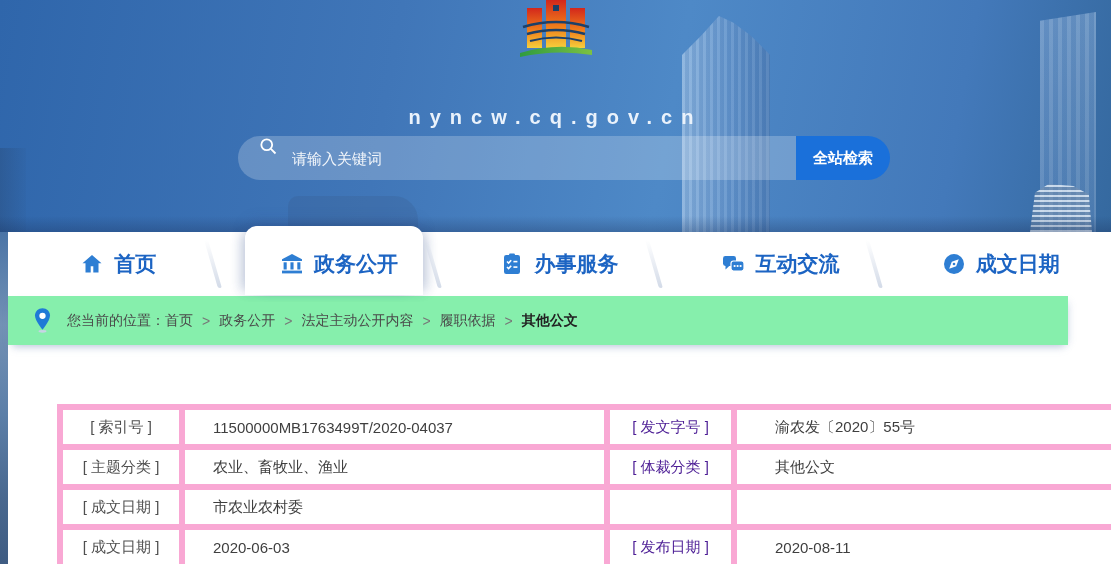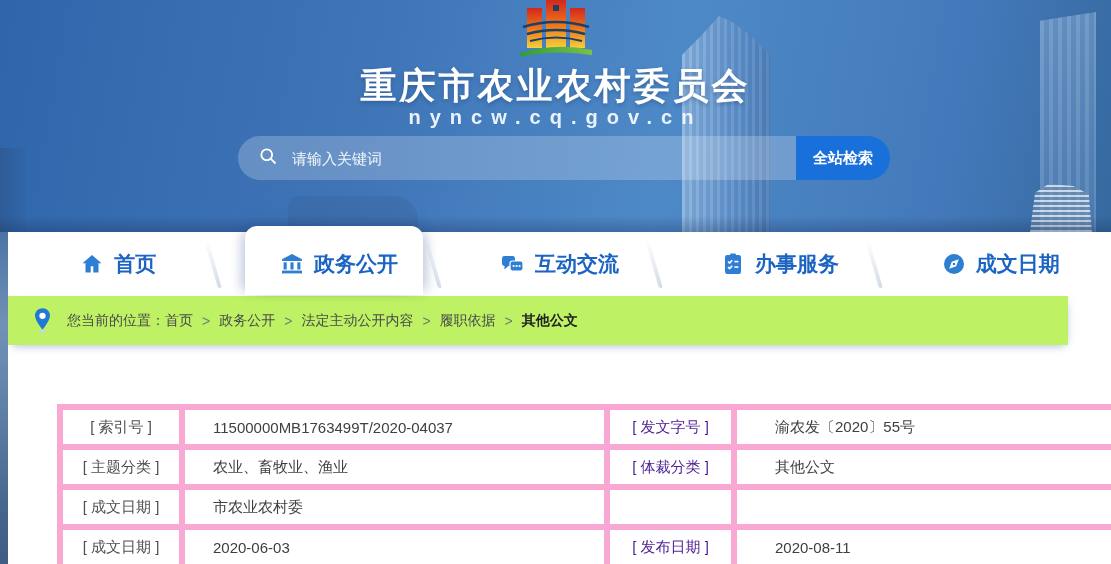--- a/index.html
+++ b/index.html
@@ -58,21 +58,21 @@
     text-shadow:0 2px 4px rgba(20,50,100,.35);
   }
   .site-url{
     position:absolute;left:0;top:106px;width:1111px;text-align:center;
     color:#eaf2fb;font-size:20px;letter-spacing:9px;font-weight:600;
   }
   .search-row{
     position:absolute;left:238px;top:136px;width:652px;height:44px;display:flex;
   }
   .search-box{
-    flex:1;display:flex;align-items:center;gap:12px;
+    flex:1;display:flex;gap:12px;
     background:rgba(255,255,255,.22);border-radius:22px 0 0 22px;padding-left:20px;
   }
   .search-box input{
     flex:1;background:transparent;border:none;outline:none;
     color:#ffffff;font-size:15px;font-family:inherit;
   }
   .search-box input::placeholder{color:rgba(255,255,255,.92);}
   .search-btn{
     width:94px;border:none;cursor:pointer;
     background:#1a70da;color:#ffffff;font-size:15px;font-weight:700;
@@ -97,21 +97,21 @@
   }
   .tab.active::before{
     content:"";position:absolute;left:16px;right:26px;top:-6px;bottom:0;
     background:#ffffff;border-radius:12px 12px 0 0;
     box-shadow:0 -6px 14px rgba(50,80,140,.18),10px 2px 12px -6px rgba(50,80,140,.20),-10px 2px 12px -6px rgba(50,80,140,.20);
     z-index:1;
   }
   
   .crumb-card{
     position:absolute;left:8px;top:296px;width:1060px;height:49px;
-    background:#bef264;display:flex;align-items:center;padding-left:24px;box-sizing:border-box;
+    background:#86efac;display:flex;align-items:center;padding-left:24px;box-sizing:border-box;
     box-shadow:0 6px 8px -4px rgba(120,145,185,.40),4px 2px 8px -4px rgba(120,145,185,.30);
   }
   .crumb-card .pin{margin-right:14px;display:flex;}
   .crumb-text{font-size:14px;color:#4a4a4a;display:flex;align-items:center;}
   .crumb-text .sep{margin:0 9px;color:#777;}
   .crumb{color:#4a4a4a;cursor:pointer;}
   .crumb.last{font-weight:700;color:#222;cursor:default;}
   
   .meta-table{
     position:absolute;left:57px;top:404px;width:1011px;
@@ -152,21 +152,20 @@
       <rect x="32" y="0" width="20" height="48" fill="url(#lgRed)"></rect>
       <rect x="56" y="8" width="15" height="40" fill="url(#lgRed)"></rect>
       <rect x="39" y="5" width="6" height="6" fill="#1d4068"></rect>
       <path d="M9 27 Q42 17 75 27" stroke="#1d4068" stroke-width="2.6" fill="none"></path>
       <path d="M13 34 Q42 26 71 34" stroke="#1d4068" stroke-width="2.4" fill="none"></path>
       <path d="M16 41 Q42 34 68 41" stroke="#1d4068" stroke-width="2.2" fill="none"></path>
       <path d="M6 53 Q42 42 78 50 L78 55 Q42 49 6 57 Z" fill="url(#lgGreen)"></path>
     </svg>
   </div>
 
-  <div class="site-title">重庆市农业农村委员会</div>
   <div class="site-url">nyncw.cq.gov.cn</div>
 
   <div class="search-row">
     <div class="search-box">
       <span>
         <svg width="20" height="20" viewBox="0 0 24 24" fill="none" stroke="#ffffff" stroke-width="2.2">
           <circle cx="10.5" cy="10.5" r="6.5"></circle>
             <line x1="15.5" y1="15.5" x2="21" y2="21"></line>
         </svg>
       </span>
@@ -196,44 +195,44 @@
         <rect x="10.45" y="10.3" width="3.1" height="7.2"></rect>
         <rect x="17.3" y="10.3" width="3.1" height="7.2"></rect>
         <rect x="2" y="18.6" width="20" height="2.8"></rect>
       </svg>
     </span>
     <span class="tlabel">政务公开</span>
   </div>
 
   <div class="tab">
     <span class="ticon">
+      <svg width="24" height="24" viewBox="0 0 24 24">
+        <rect x="4" y="3" width="16" height="19" rx="2.2" fill="#2e7ed3"></rect>
+        <rect x="9" y="1.6" width="6" height="3.4" rx="1.2" fill="#2e7ed3"></rect>
+        <path d="M7 9.5l1.6 1.6 2.6-2.8" stroke="#fff" stroke-width="1.6" fill="none"></path>
+        <line x1="13.4" y1="9.6" x2="17.4" y2="9.6" stroke="#fff" stroke-width="1.6"></line>
+        <path d="M7 15l1.6 1.6 2.6-2.8" stroke="#fff" stroke-width="1.6" fill="none"></path>
+        <line x1="13.4" y1="15.1" x2="17.4" y2="15.1" stroke="#fff" stroke-width="1.6"></line>
+      </svg>
+    </span>
+    <span class="tlabel">办事服务</span>
+  </div>
+
+  <div class="tab">
+    <span class="ticon">
       <svg width="25" height="24" viewBox="0 0 25 24">
         <rect x="2" y="4" width="13" height="10" rx="2.4" fill="#2e7ed3"></rect>
         <path d="M4.5 14l0 3.4 3.8-3.4z" fill="#2e7ed3"></path>
         <rect x="10" y="9" width="13" height="10" rx="2.4" fill="#2e7ed3" stroke="#fff" stroke-width="1.2"></rect>
         <circle cx="13.6" cy="14" r="1.1" fill="#fff"></circle>
         <circle cx="16.6" cy="14" r="1.1" fill="#fff"></circle>
         <circle cx="19.6" cy="14" r="1.1" fill="#fff"></circle>
       </svg>
     </span>
     <span class="tlabel">互动交流</span>
-  </div>
-
-  <div class="tab">
-    <span class="ticon">
-      <svg width="24" height="24" viewBox="0 0 24 24">
-        <rect x="4" y="3" width="16" height="19" rx="2.2" fill="#2e7ed3"></rect>
-        <rect x="9" y="1.6" width="6" height="3.4" rx="1.2" fill="#2e7ed3"></rect>
-        <path d="M7 9.5l1.6 1.6 2.6-2.8" stroke="#fff" stroke-width="1.6" fill="none"></path>
-        <line x1="13.4" y1="9.6" x2="17.4" y2="9.6" stroke="#fff" stroke-width="1.6"></line>
-        <path d="M7 15l1.6 1.6 2.6-2.8" stroke="#fff" stroke-width="1.6" fill="none"></path>
-        <line x1="13.4" y1="15.1" x2="17.4" y2="15.1" stroke="#fff" stroke-width="1.6"></line>
-      </svg>
-    </span>
-    <span class="tlabel">办事服务</span>
   </div>
 
   <div class="tab">
     <span class="ticon">
       <svg width="24" height="24" viewBox="0 0 24 24">
         <circle cx="12" cy="12" r="10" fill="#2e7ed3"></circle>
         <path d="M16.8 7.2l-7 2.6-2.6 7 7-2.6z" fill="#fff"></path>
         <circle cx="12" cy="12" r="1.3" fill="#2e7ed3"></circle>
       </svg>
     </span>

